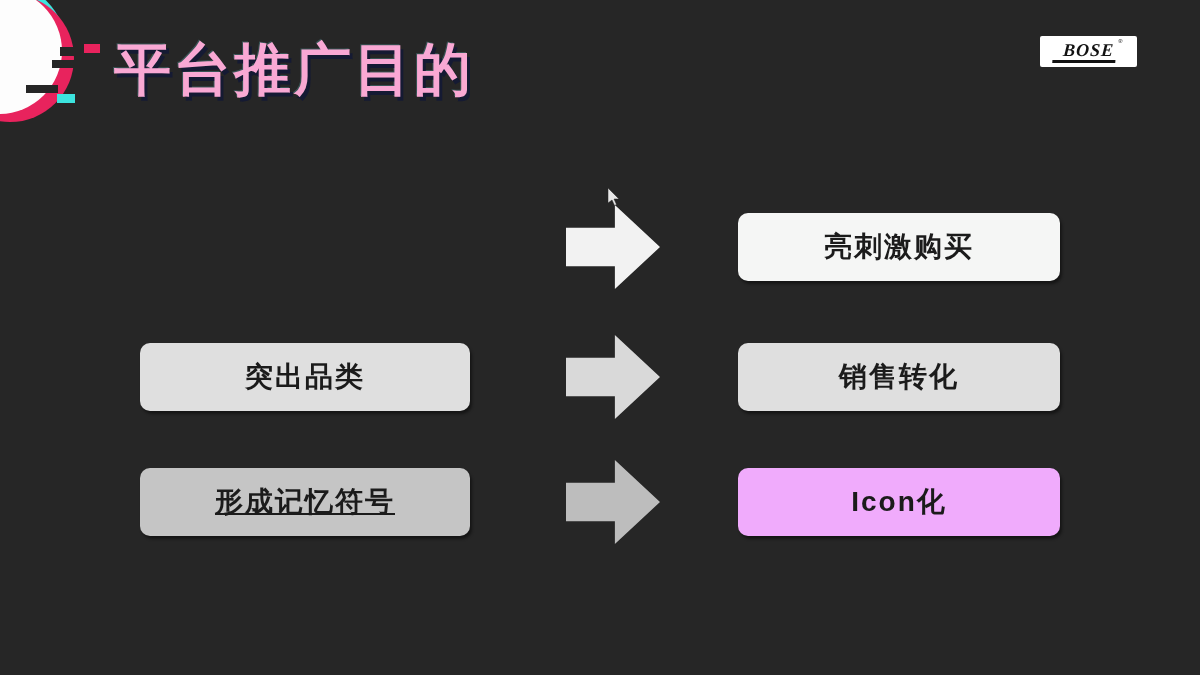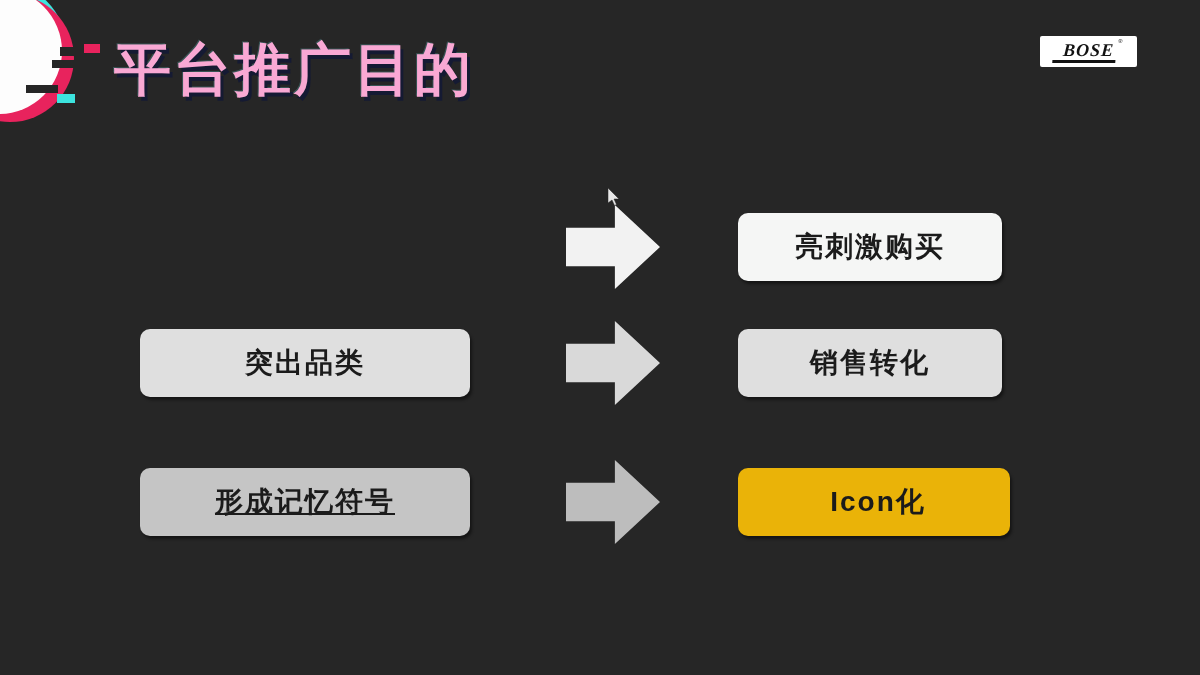--- a/index.html
+++ b/index.html
@@ -50,31 +50,31 @@
     position:relative;
   }
   .brand-tm{
     position:absolute;right:-6px;top:-3px;
     font-size:6px;font-style:normal;font-weight:400;letter-spacing:0;
   }
 
   
   .row{position:absolute;left:0;width:1200px;height:68px;}
   .row.r0{top:213px;}
-  .row.r1{top:329px;text-align:center;}
+  .row.r1{top:343px;text-align:center;}
   .row.r2{top:468px;}
   .fbox{
     position:absolute;top:0;height:68px;
     border-radius:10px;
     display:flex;align-items:center;justify-content:center;
     font-size:28px;font-weight:600;color:#1b1b1b;letter-spacing:2px;
     box-shadow:2px 3px 3px rgba(0,0,0,.45);
   }
   .fbox.left{left:140px;width:330px;}
-  .fbox.right{left:738px;width:264px;}
+  .fbox.right{left:738px;width:322px;}
   .arrow{
     position:absolute;left:566px;top:-8px;width:94px;height:84px;
     clip-path:polygon(0 27%,52% 27%,52% 0,100% 50%,52% 100%,52% 73%,0 73%);
   }
 
   
   .cursor{position:absolute;left:607px;top:188px;width:14px;height:18px;}
 </style>
 </head>
 <body style="background: rgb(38, 38, 38);">
@@ -105,20 +105,20 @@
 
   <div class="row r1">
     <div class="fbox left" style="background: rgb(223, 223, 223);">突出品类</div>
     <div class="arrow" style="background: rgb(217, 217, 217);"></div>
     <div class="fbox right" style="background: rgb(223, 223, 223);">销售转化</div>
   </div>
 
   <div class="row r2">
     <div class="fbox left" style="background: rgb(197, 197, 197); text-decoration: underline;">形成记忆符号</div>
     <div class="arrow" style="background: rgb(189, 189, 189);"></div>
-    <div class="fbox right" style="background: #eab308; padding-left: 8px;">Icon化</div>
+    <div class="fbox right" style="background: #f0abfc;">Icon化</div>
   </div>
 
   <svg class="cursor" viewBox="0 0 14 18">
     <path d="M1 0 L12 11 L7 11 L9.5 16.5 L7.5 17.5 L5 12 L1 15 Z" fill="#e8e8e8" stroke="#262626" stroke-width="0.5"></path>
   </svg>
 
 </div>
 
 </body></html>

